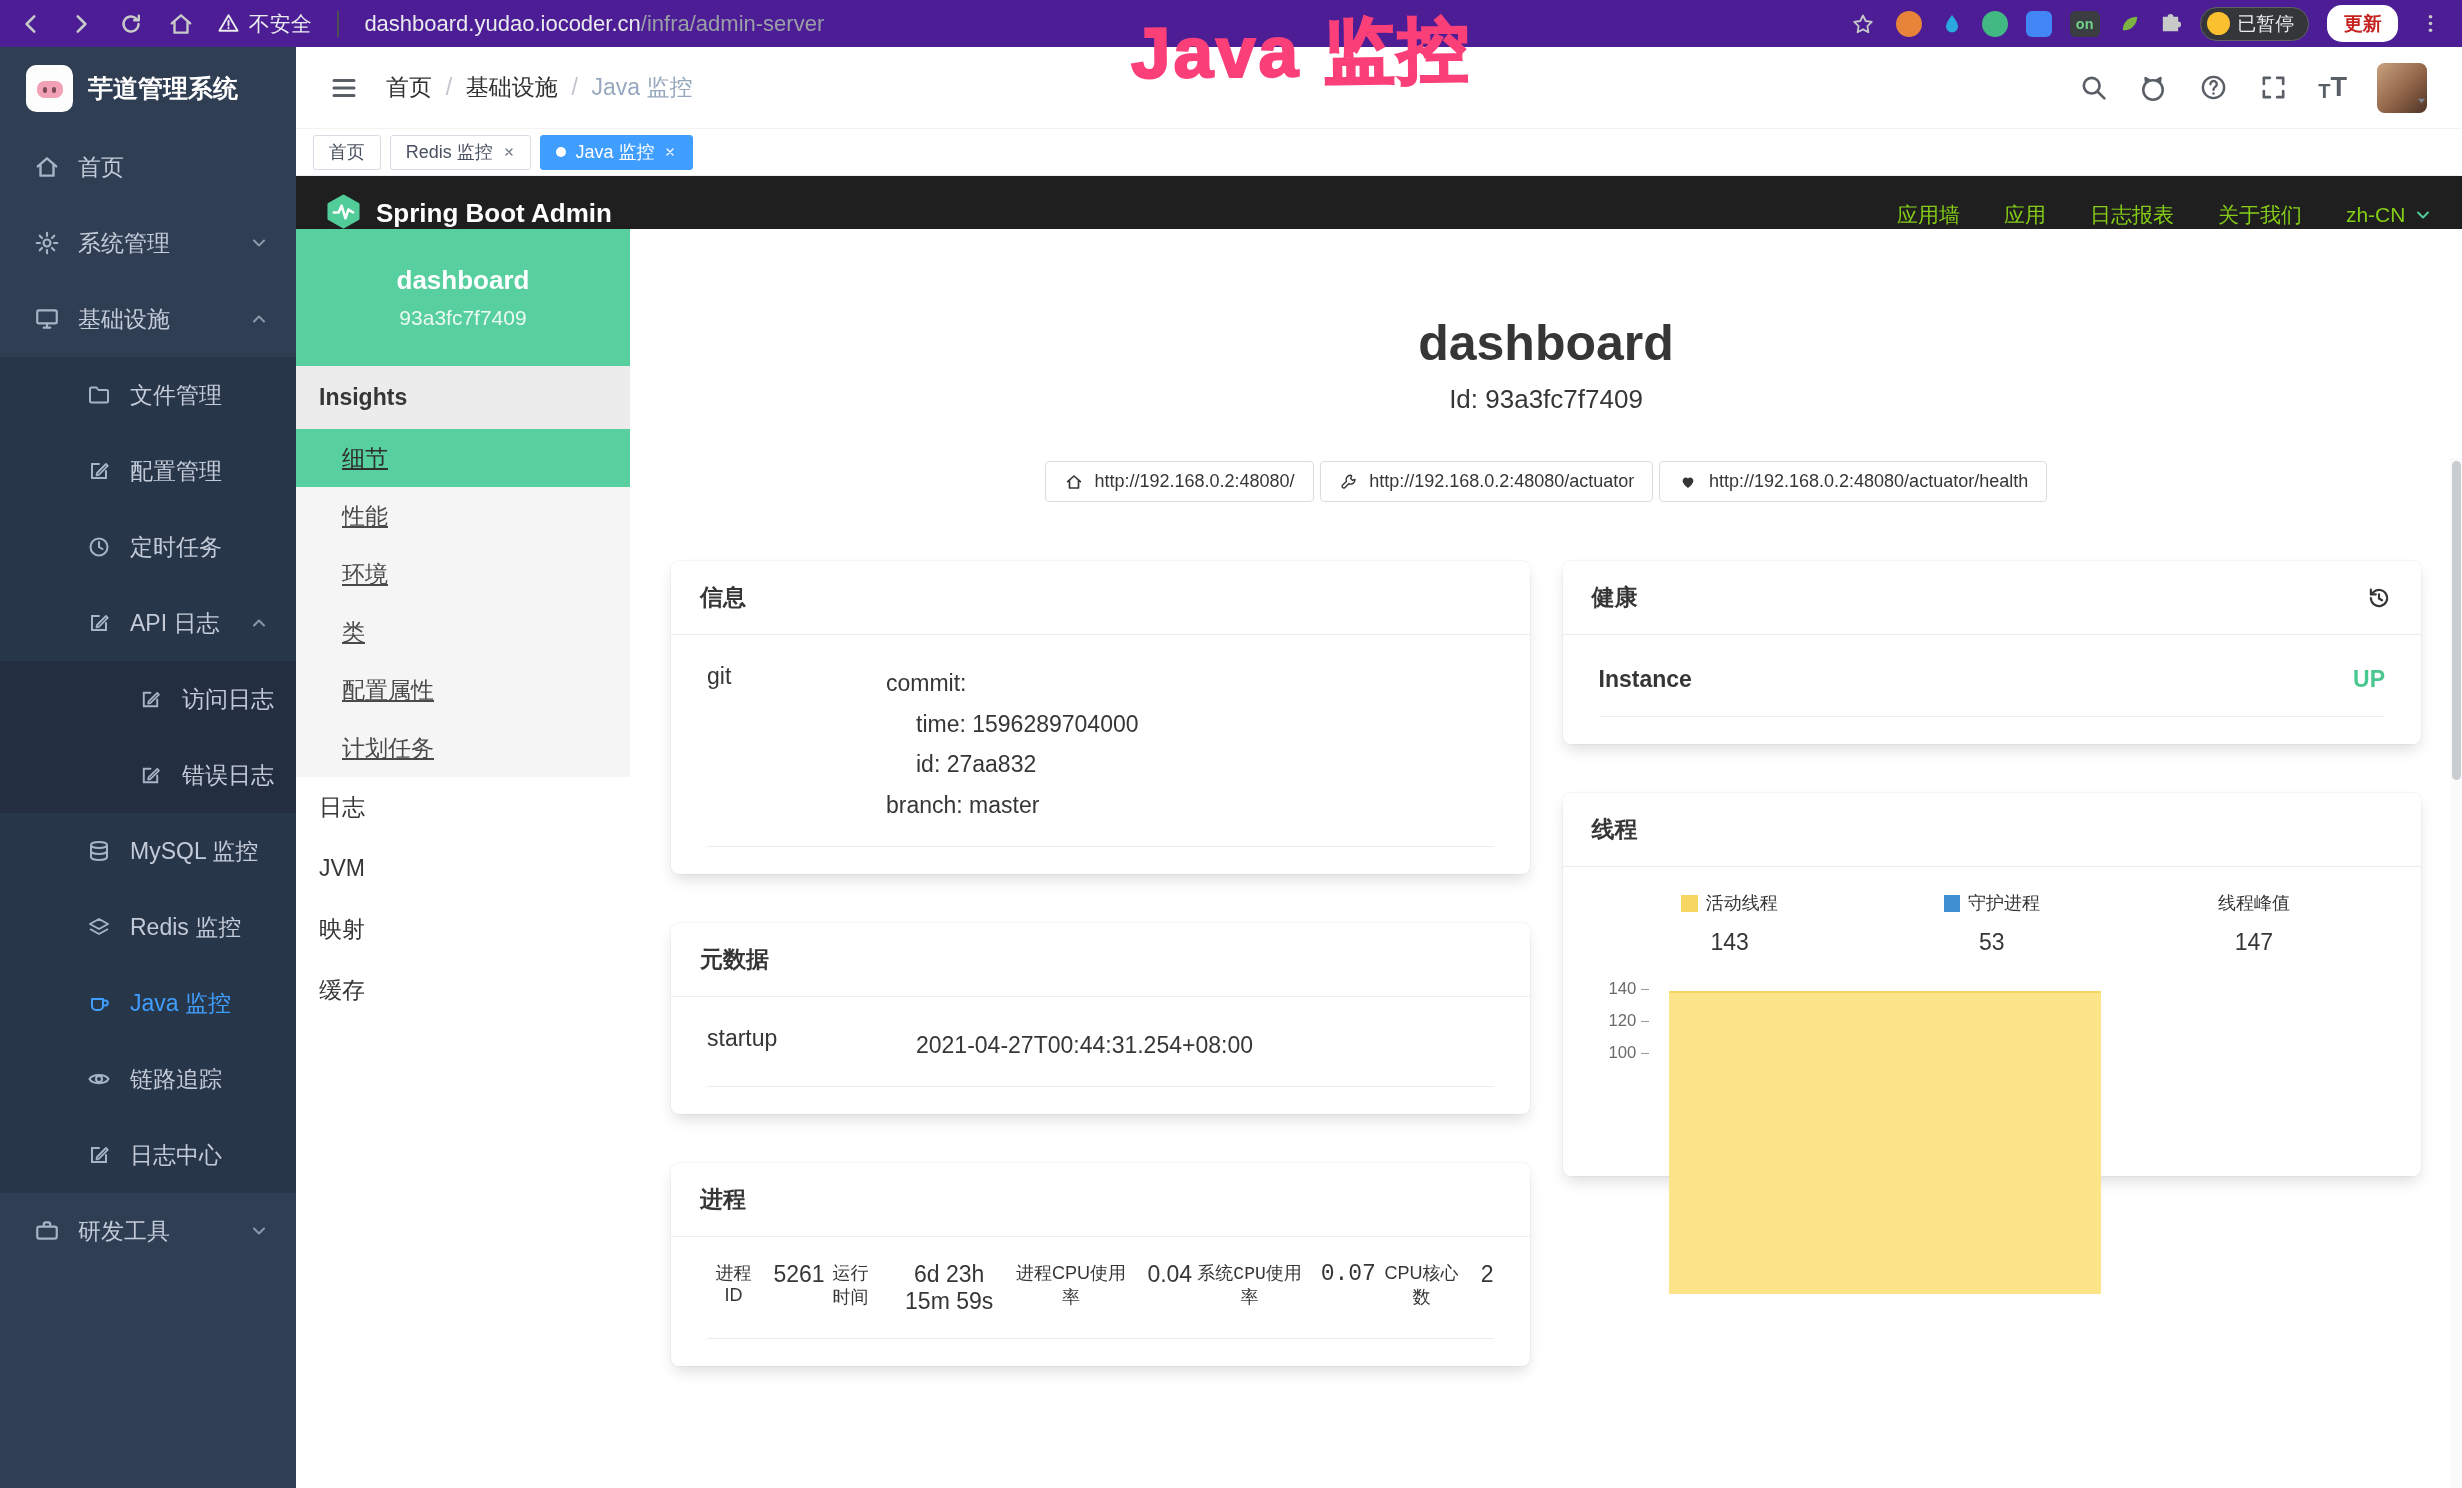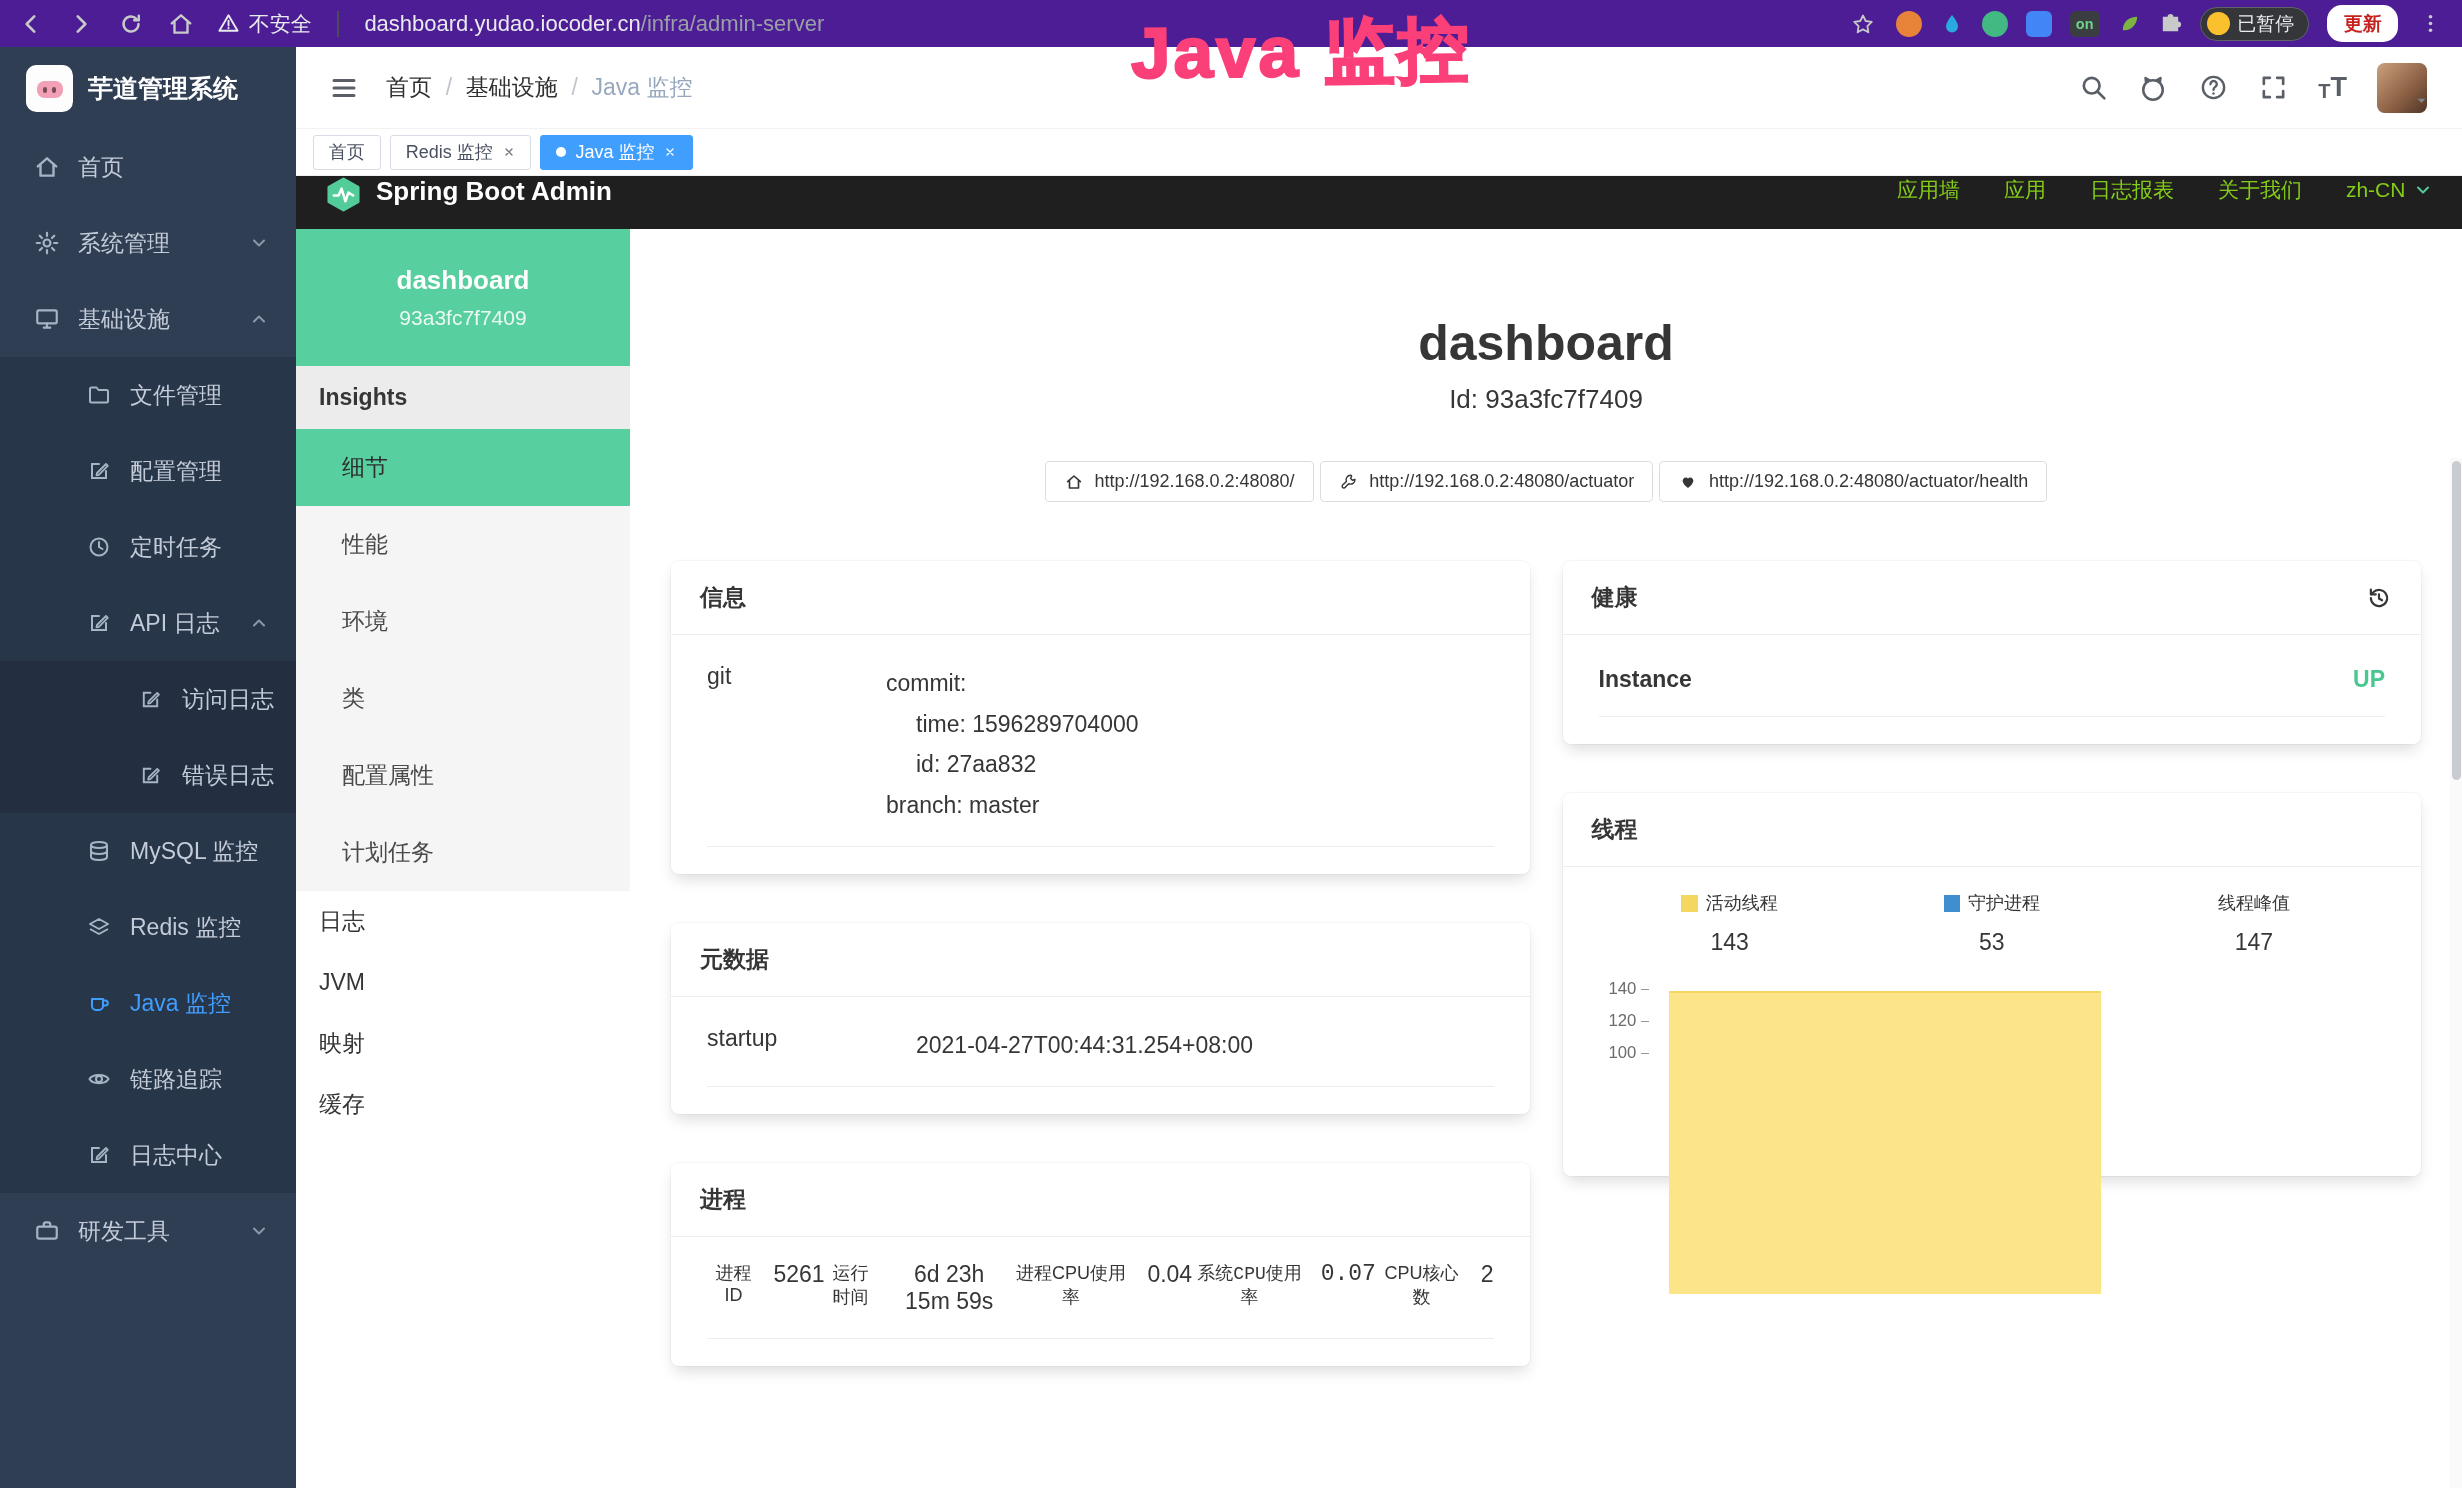--- a/index.html
+++ b/index.html
@@ -55,36 +55,36 @@
 
   
   .tabs { position:absolute; left:296px; top:129px; right:0; height:47px; background:#fff; display:flex; align-items:center; gap:9px; padding-left:16.7px; border-bottom:0.8px solid #eef0f4; }
   .tag { height:35px; display:flex; align-items:center; gap:9px; border:0.8px solid #d8dce5; background:#fff; color:#495060; font-size:18px; padding:0 15px; border-radius:3px; cursor:pointer; }
   .tag .tclose { width:13.7px; height:13.7px; color:#6f7680; }
   .tag-active { background:#409eff; border-color:#409eff; color:#fff; }
   .tag-active .tclose { color:#fff; }
   .tag-dot { width:10px; height:10px; border-radius:50%; background:#fff; }
 
   
-  .sba-header { position:absolute; left:296px; top:176px; right:0; height:53px; background:#1f1f1f; display:flex; align-items:flex-start; padding:0 29px; }
+  .sba-header { position:absolute; left:296px; top:176px; right:0; height:53px; background:#1f1f1f; display:flex; align-items:flex-end; padding:0 29px; }
   .sba-logo { width:36px; height:36px; margin-right:15px; }
   .sba-brand { color:#fff; font-size:26px; font-weight:700; }
   .sba-nav { margin-left:auto; display:flex; align-items:center; gap:44px; font-size:21px; color:#84cc16; }
   .sba-nav .nv { cursor:pointer; }
   .lang { display:flex; align-items:center; gap:7.6px; cursor:pointer; }
   .lang .chev { width:20px; height:20px; color:#52cc99; }
 
   
   .sba-body { position:absolute; left:296px; top:229px; right:0; bottom:0; background:#fff; display:flex; overflow:hidden; }
   .sba-menu { width:334px; flex:none; }
   .inst-box { height:137px; background:#57cf9e; color:#fff; display:flex; flex-direction:column; align-items:center; justify-content:center; gap:10.6px; }
   .inst-name { font-size:26px; font-weight:700; }
   .inst-id { font-size:21px; color:rgba(255,255,255,.88); }
   .menu-label { background:#ececec; padding:18px 23px; font-size:23px; font-weight:700; color:#363636; }
-  .smenu-item { height:77px; display:flex; align-items:center; padding-left:46px; font-size:23px; color:#4a4a4a; background:#f5f5f5; cursor:pointer; }
+  .smenu-item { height:58px; display:flex; align-items:center; padding-left:46px; font-size:23px; color:#4a4a4a; background:#f5f5f5; cursor:pointer;text-decoration:underline; }
   .smenu-active { background:#57cf9e; color:#2f2f2f; }
   .rmenu-item { height:61px; display:flex; align-items:center; padding-left:23px; font-size:23px; color:#363636; background:#fff; cursor:pointer; }
 
   .sba-main { flex:1; position:relative; padding:0 41px; overflow:hidden; }
   .pg-title { margin-top:85px; text-align:center; font-size:50px; font-weight:700; color:#363636; }
   .pg-sub { text-align:center; font-size:26px; margin-top:12px; color:#363636; }
   .links-row { margin-top:46px; display:flex; justify-content:center; gap:6px; }
   .lnk { display:flex; align-items:center; gap:10.6px; border:0.8px solid #dbdbdb; border-radius:4.6px; background:#fff; padding:9px 18px; font-size:18px; color:#363636; cursor:pointer; }
   .lnk .licn { width:20px; height:20px; color:#363636; }
 

